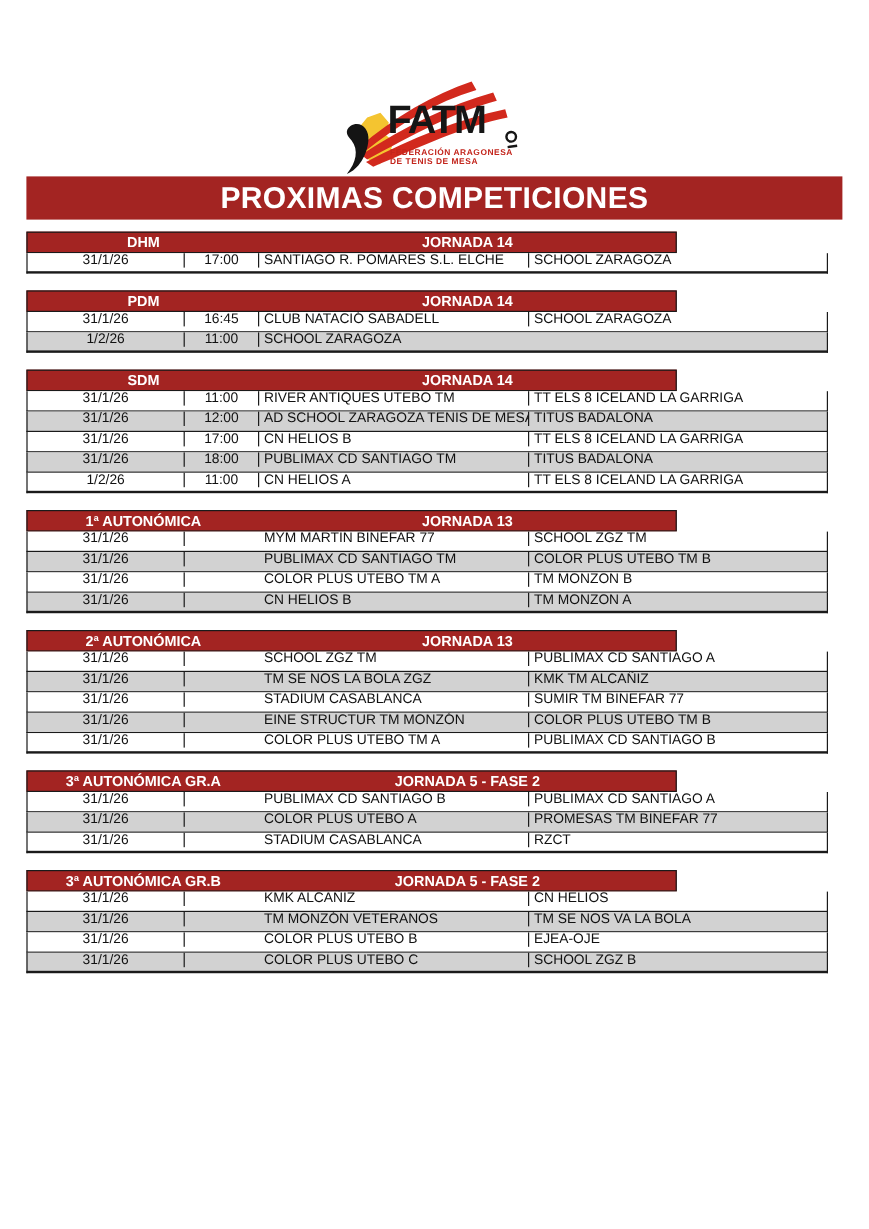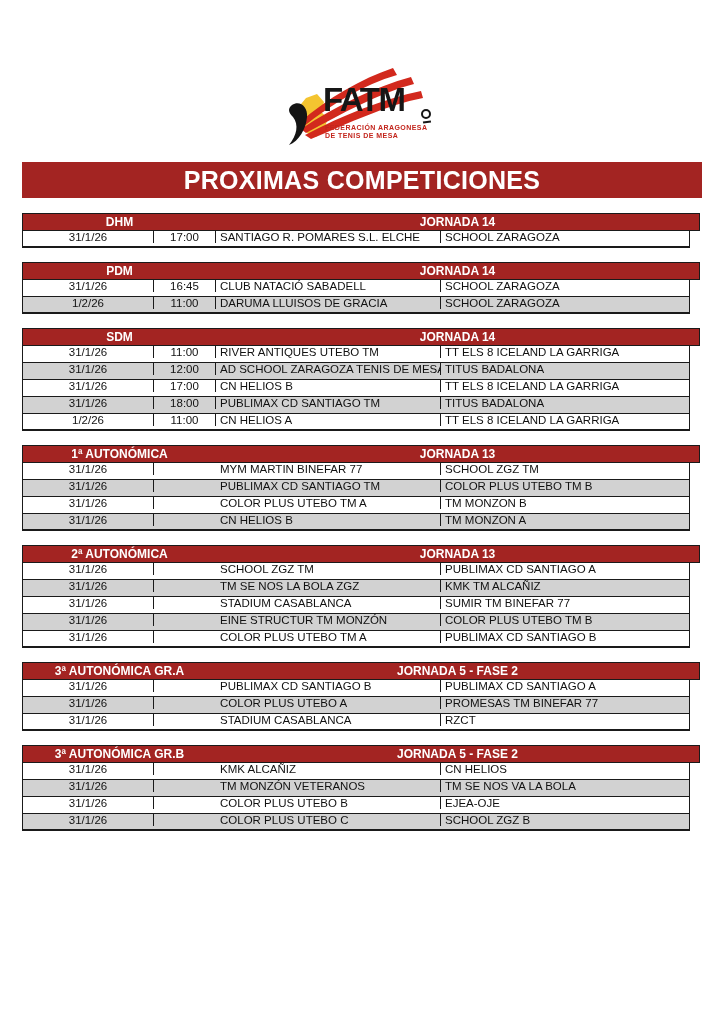--- a/index.html
+++ b/index.html
@@ -40,32 +40,32 @@
   .logo-sub1, .logo-sub2 {
     position: absolute; left: 38px;
     color: #C3251C; font-weight: bold; letter-spacing: 0.45px;
     line-height: 1;
   }
   .logo-sub1 { top: 59px; font-size: 7px; }
   .logo-sub2 { top: 67px; font-size: 7px; }
   
   .banner {
     width: 680px; height: 36px;
-    margin: 15px auto;
+    margin: 0 auto;
     background: var(--accent);
     color: #ffffff;
     display: flex; align-items: center; justify-content: center;
     font-size: 25px; font-weight: bold; letter-spacing: 0.3px; text-align: right;
   }
   
   .tables-root { width: 680px; margin: 10px auto 0 auto; }
   .comp-table { margin-top: 14px; }
   .comp-table:first-child { margin-top: 0; }
   .t-head {
-    width: 678px; height: 18px;
+    width: 542px; height: 18px;
     background: var(--accent);
     color: #ffffff; font-weight: bold; font-size: 12px;
     display: flex;
     border: 1px solid var(--border-dark);
   }
   .t-cat  { width: 193px; display: flex; align-items: center; justify-content: center; }
   .t-jornada { flex: 1; display: flex; align-items: center; justify-content: center; }
   .t-row {
     width: 668px; height: 17px;
     display: flex; align-items: flex-start;
@@ -133,21 +133,20 @@
       </div>
       <div class="t-row">
         <div class="t-cell t-date">31/1/26</div>
         <div class="t-cell t-time">16:45</div>
         <div class="t-cell t-home">CLUB NATACIÓ SABADELL</div>
         <div class="t-cell t-away">SCHOOL ZARAGOZA</div>
       </div>
       <div class="t-row alt">
         <div class="t-cell t-date">1/2/26</div>
         <div class="t-cell t-time">11:00</div>
-        <div class="t-cell t-home">DARUMA LLUISOS DE GRACIA</div>
         <div class="t-cell t-away">SCHOOL ZARAGOZA</div>
       </div>
     </div>
     <div class="comp-table">
       <div class="t-head">
         <div class="t-cat">SDM</div>
         <div class="t-jornada">JORNADA 14</div>
       </div>
       <div class="t-row">
         <div class="t-cell t-date">31/1/26</div>

